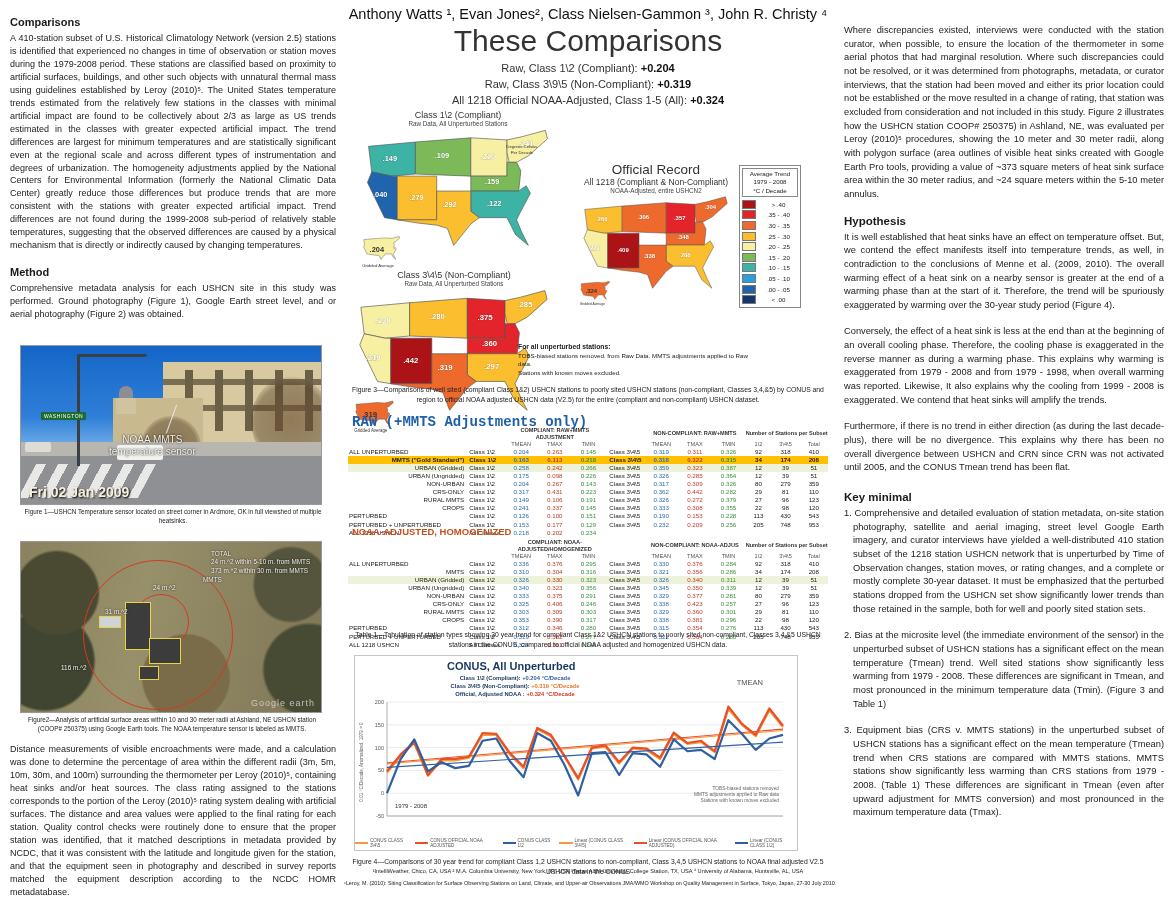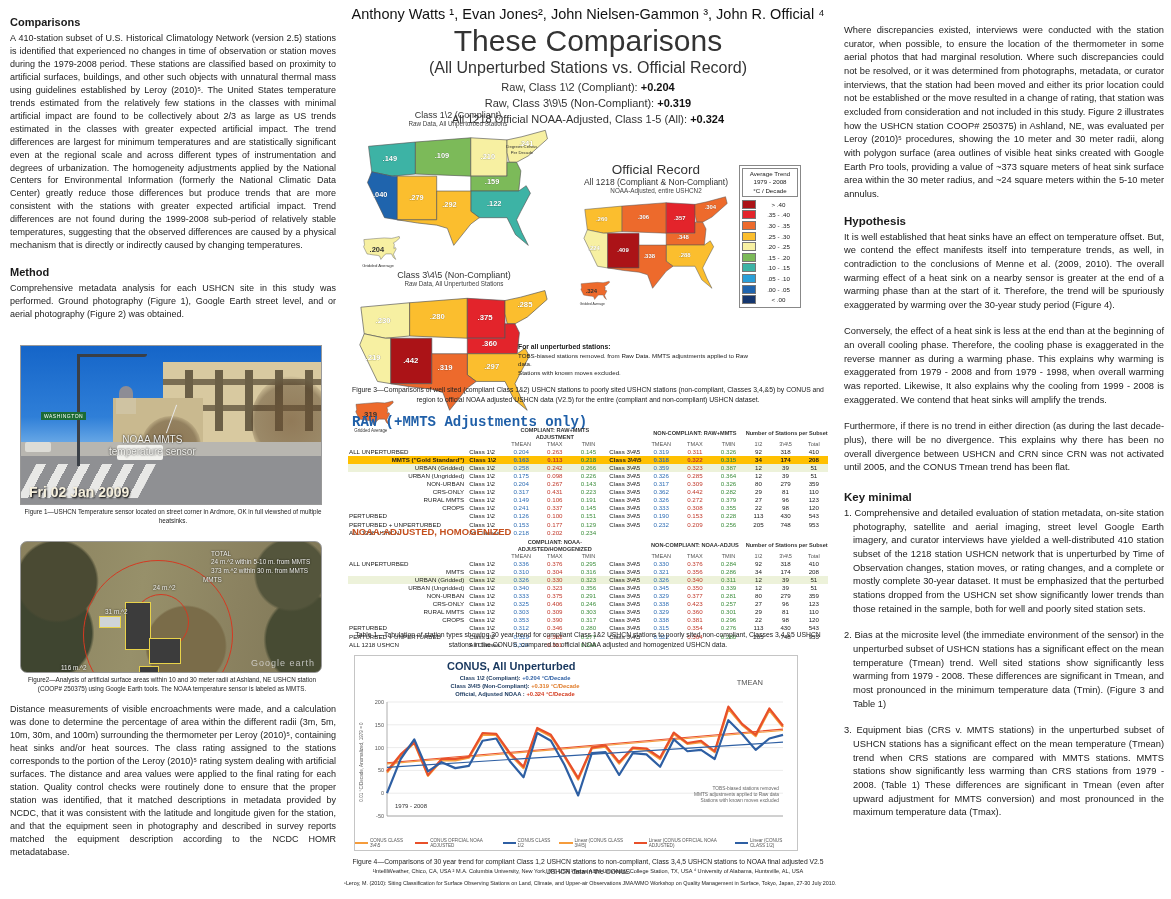--- a/index.html
+++ b/index.html
@@ -31,27 +31,27 @@
     background:repeating-linear-gradient(90deg,#e8e8e6 0 10px,transparent 10px 22px);transform:skewX(-28deg);}
   .f1-pole{position:absolute;left:56px;top:8px;width:3px;height:112px;background:#3a3f46;}
   .f1-arm{position:absolute;left:56px;top:8px;width:70px;height:3px;background:#3a3f46;border-radius:0 0 6px 0;}
   .f1-sign{position:absolute;left:20px;top:66px;background:#1c6b34;color:#fff;font-size:5px;padding:1px 3px;letter-spacing:.5px;}
   .f1-truck{position:absolute;left:96px;bottom:44px;width:46px;height:15px;background:#f2f2ee;border-radius:2px;}
   .f1-truck2{position:absolute;left:4px;bottom:52px;width:26px;height:10px;background:#dddcd6;border-radius:2px;}
   .f1-label{position:absolute;left:88px;top:88px;color:#f2f2ee;font-size:10px;line-height:1.2;text-shadow:0 0 2px #000;}
   .f1-callout{position:absolute;left:150px;top:58px;width:1px;height:30px;background:#e8e8e8;transform:rotate(20deg);}
   .f1-stamp{position:absolute;left:8px;bottom:4px;color:#f5efdc;font-weight:bold;font-size:14px;text-shadow:1px 1px 2px #000;}
   
-  #fig2-photo{height:132px;background:
+  #fig2-photo{height:172px;background:
     radial-gradient(circle at 12% 30%,#4a4a33 0 14%,transparent 15%),
     radial-gradient(circle at 8% 70%,#3f4530 0 16%,transparent 17%),
     radial-gradient(circle at 90% 25%,#54553c 0 12%,transparent 13%),
     radial-gradient(circle at 96% 75%,#474b33 0 14%,transparent 15%),
     radial-gradient(circle at 55% 80%,#7a6c49 0 20%,transparent 21%),
-    linear-gradient(100deg,#8a815e,#97906a 40%,#8b8260 70%,#7e7656); border-radius: 7px;}
+    linear-gradient(100deg,#8a815e,#97906a 40%,#8b8260 70%,#7e7656);}
   .f2-circle{position:absolute;border:1.6px solid #d43a22;border-radius:50%;}
   .f2-ybox{position:absolute;border:1px solid #e8d24a;}
   .f2-bldg{background:#3c3c3c;}
   .f2-label{position:absolute;color:#f3f3ef;font-size:6.4px;line-height:1.3;text-shadow:0 0 2px #000;}
   .f2-watermark{position:absolute;right:6px;bottom:4px;color:#ddddddcc;font-size:9px;letter-spacing:1px;}
   
   #authors{font-size:14.5px;text-align:center;padding-top:6px;color:#111;}
   #main-title{font-size:30px;text-align:center;color:#333;margin-top:2px;font-family:"Liberation Sans",sans-serif;}
   #main-subtitle{font-size:16px;text-align:center;color:#333;margin-top:1px;}
   .trend-line{font-size:11px;text-align:center;color:#333;line-height:1.45;}
@@ -155,23 +155,22 @@
       <div class="f2-label" style="left:182px;top:34px;">MMTS</div>
       <div class="f2-label" style="left:40px;top:122px;">116 m.^2</div>
       <div class="f2-watermark">Google earth</div>
     </div>
     <div class="fig-caption" style="width:300px;margin-left:12px;">Figure2—Analysis of artificial surface areas within 10 and 30 meter radii at Ashland, NE USHCN station (COOP# 250375) using Google Earth tools. The NOAA temperature sensor is labeled as MMTS.</div>
 
     <div class="body-text" style="margin-top:10px;">Distance measurements of visible encroachments were made, and a calculation was done to determine the percentage of area within the different radii (3m, 5m, 10m, 30m, and 100m) surrounding the thermometer per Leroy (2010)⁵, containing heat sinks and/or heat sources.  The class rating assigned to the stations corresponds to the portion of the Leroy (2010)⁵ rating system dealing with artificial surfaces. The distance and area values were applied to the final rating for each station. Quality control checks were routinely done to ensure that the proper station was identified, that it matched descriptions in metadata provided by NCDC, that it was consistent with the latitude and longitude given for the station, and that the equipment seen in photography and described in survey reports matched the equipment description according to the NCDC HOMR metadatabase.</div>
   </div>
 
   <div class="col" id="col-center">
-    <div id="authors">Anthony Watts ¹, Evan Jones², John Nielsen-Gammon ³, John R. Official ⁴</div>
+    <div id="authors">Anthony Watts ¹, Evan Jones², Class Nielsen-Gammon ³, John R. Christy ⁴</div>
     <div id="main-title">These Comparisons</div>
-    <div id="main-subtitle">(All Unperturbed Stations vs. Official Record)</div>
     <div id="headline-trends" style="margin-top:3px;">
         <div class="trend-line"><span>Raw, Class 1\2 (Compliant): </span><b>+0.204</b></div>
         <div class="trend-line"><span>Raw, Class 3\9\5 (Non-Compliant): </span><b>+0.319</b></div>
         <div class="trend-line"><span>All 1218 Official NOAA-Adjusted, Class 1-5 (All): </span><b>+0.324</b></div>
       </div>
 
     <div id="maps-block">
       <div class="map-card" style="left:16px;top:0;width:204px;">
         <div class="map-title">Class 1\2 (Compliant)</div>
         <div class="map-sub">Raw Data, All Unperturbed Stations</div>

